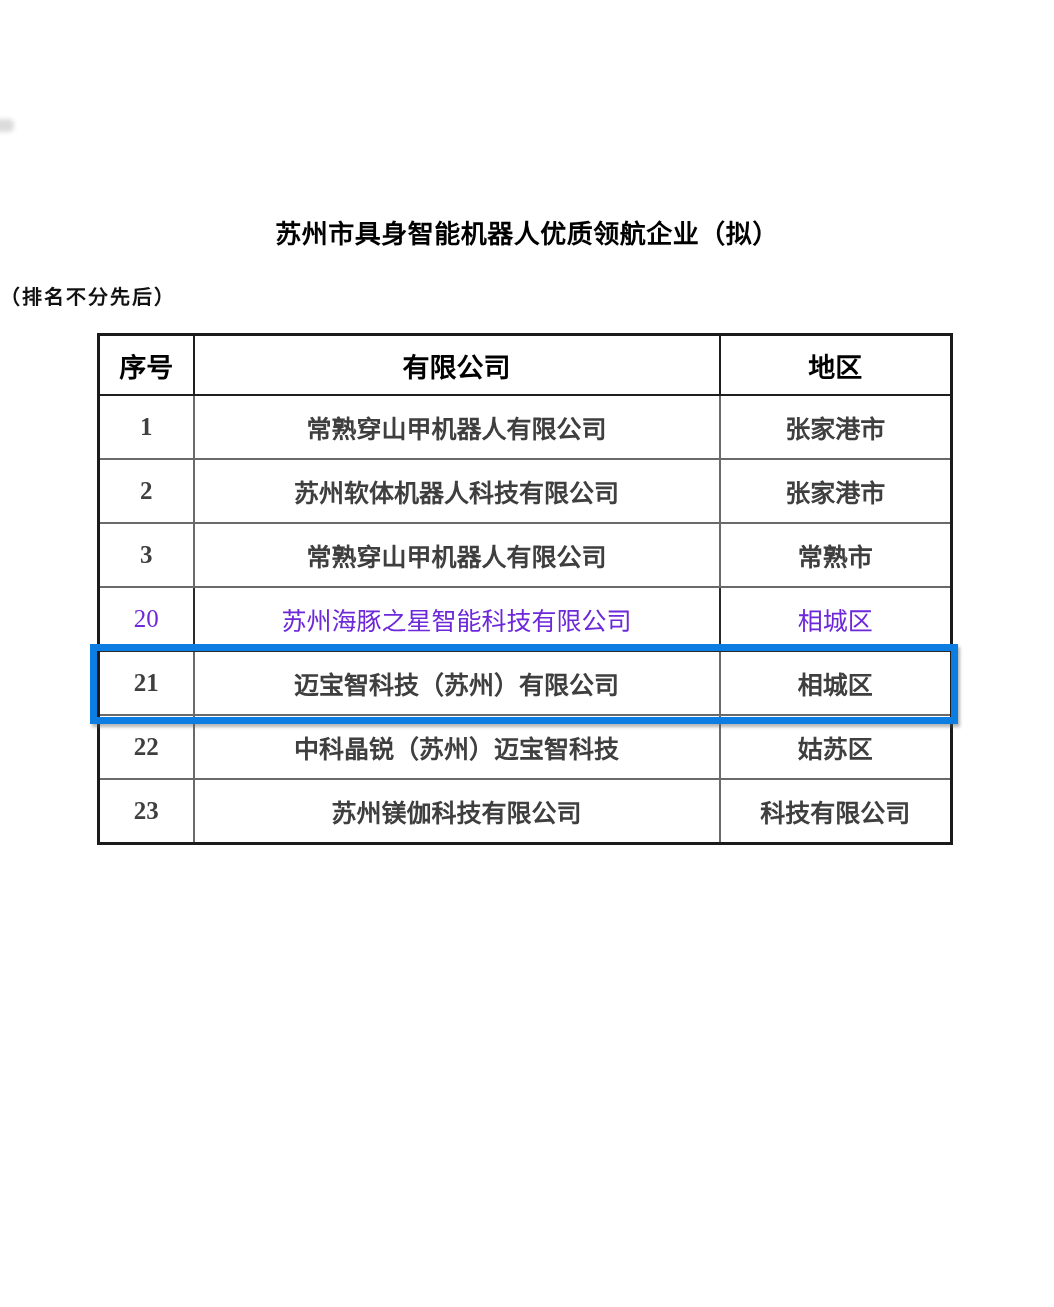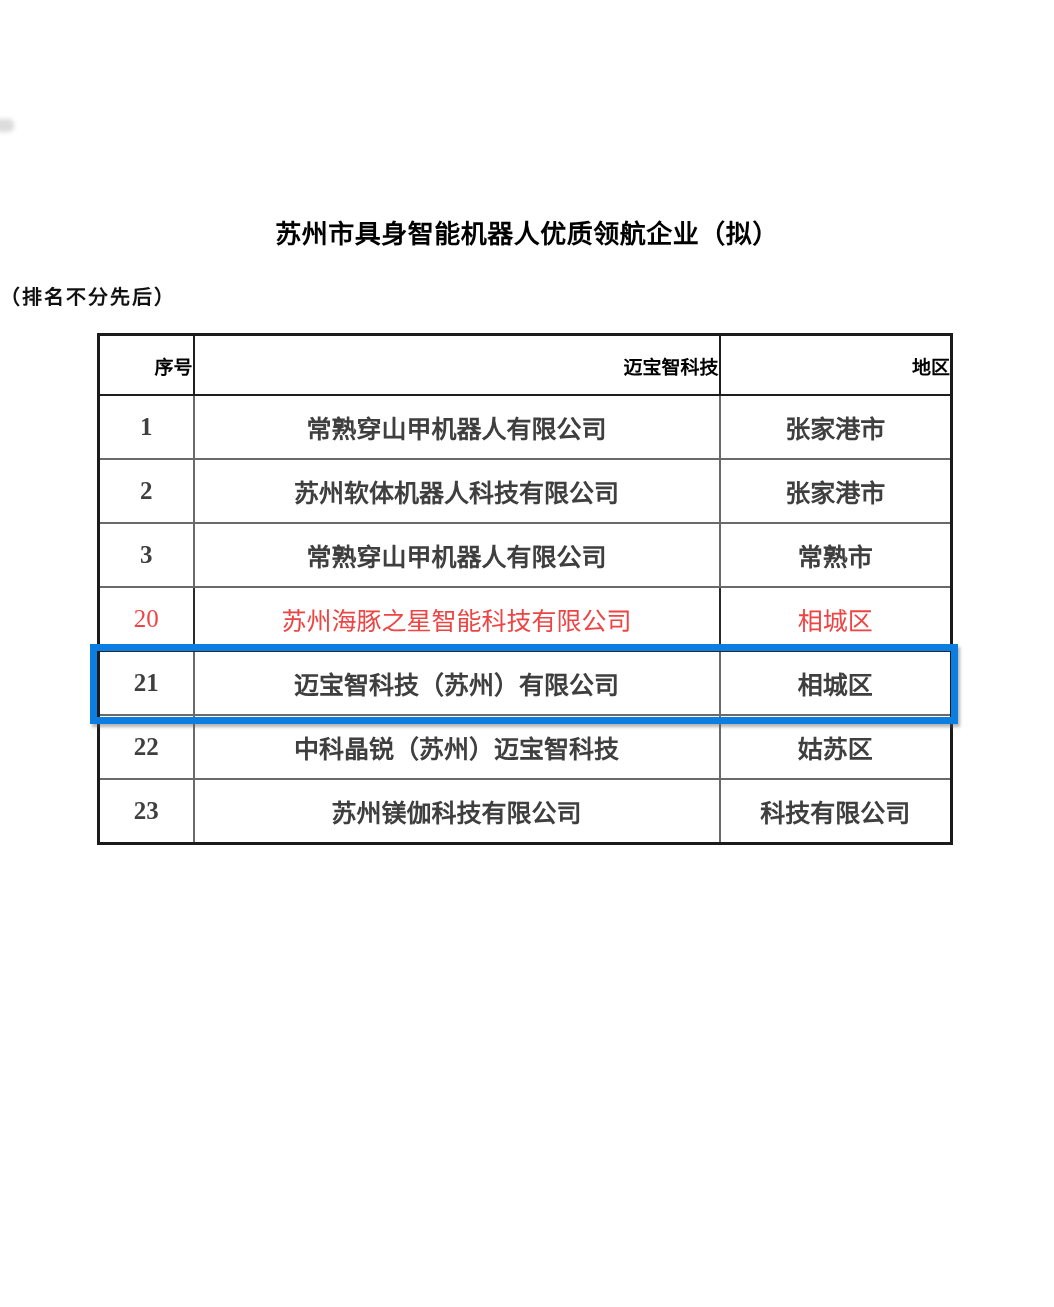--- a/index.html
+++ b/index.html
@@ -60,37 +60,36 @@
   table.enterprise col.c-region { width: 232px; }
   table.enterprise th, table.enterprise td {
     border: 2px solid #4e4e4e;
     text-align: center;
     vertical-align: middle;
     padding: 0;
     background: #ffffff;
   }
   table.enterprise thead th {
     height: 58px;
-    font-size: 19px;
+    font-size: 27px;
     font-weight: bold;
     color: #000000;
     border-color: #1e1e1e;
     border-bottom-width: 2px;
-    text-align: right;
   }
   table.enterprise tbody td { height: 62px; font-size: 25px; }
   tr.fuzzy td { border-color: #6a6a6a; }
   tr.fuzzy span {
     display: inline-block;
     color: #3f3f3f;
     font-weight: 700;
     filter: blur(0.65px);
   }
   tr.sharp td { border-color: #2a2a2a; }
-  tr.sharp span { color: #ef4444; font-weight: 400; }
+  tr.sharp span { color: #6d28d9; font-weight: 400; }
   td.no-cell span { font-weight: 700; }
   tr.sharp td.no-cell span { font-weight: 400; }
   .highlight-box {
     position: absolute;
     left: 90px;
     top: 644px;
     width: 868px;
     height: 80px;
     box-sizing: border-box;
     border: 7px solid #0c7ee2;
@@ -111,21 +110,21 @@
 
   <table class="enterprise">
     <colgroup>
       <col class="c-no">
         <col class="c-name">
         <col class="c-region">
     </colgroup>
     <thead>
       <tr>
         <th><span>序号</span></th>
-        <th><span>迈宝智科技</span></th>
+        <th><span>有限公司</span></th>
         <th><span>地区</span></th>
       </tr>
     </thead>
     <tbody>
       <tr class="fuzzy">
         <td class="no-cell"><span>1</span></td>
         <td><span>常熟穿山甲机器人有限公司</span></td>
         <td><span>张家港市</span></td>
       </tr>
       <tr class="fuzzy">

